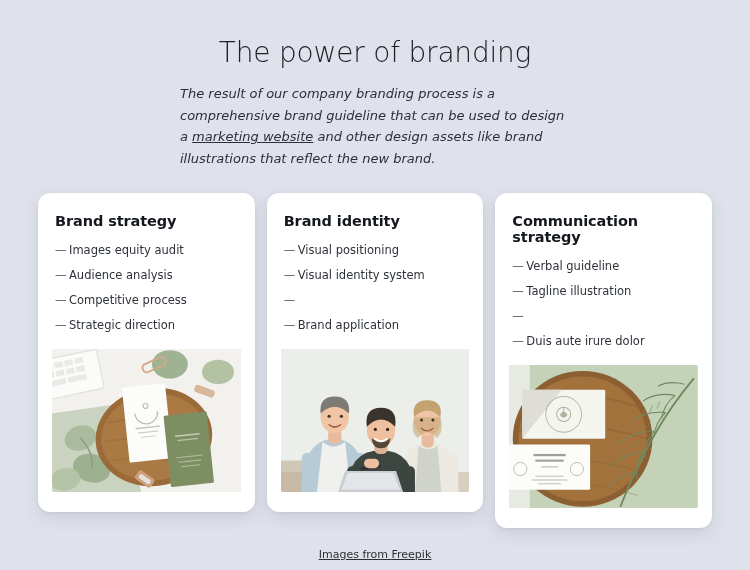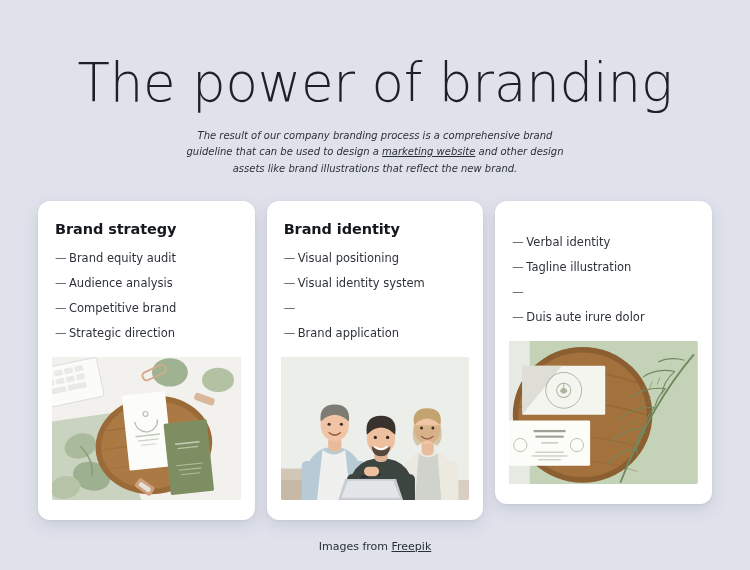--- a/index.html
+++ b/index.html
@@ -21,35 +21,35 @@
   }
 
   
   .hero {
     padding-top: 38px;
     text-align: center;
   }
   .hero-title {
     font-family: "DejaVu Sans", sans-serif;
     font-weight: 300;
-    font-size: 53px;
+    font-size: 28px;
     line-height: 1.05;
     color: #1d2125;
     letter-spacing: -0.2px;
-    margin: 17px;
+    margin: 0;
   }
   .hero-sub {
     margin: 16px auto 12px;
     width: 390px;
     font-family: "DejaVu Sans", sans-serif;
     font-style: italic;
-    font-size: 10px;
+    font-size: 13px;
     line-height: 1.65;
     color: #2b2f36;
-    text-align: center;
+    text-align: left;
   }
   .hero-sub a {
     color: #2b2f36;
     text-decoration: underline;
   }
 
   
   .cards {
     display: flex;
     gap: 12px;
@@ -106,20 +106,21 @@
   }
   .card-media svg { display: block; width: 100%; height: 100%; }
 
   
   .credit {
     margin-top: 20px;
     text-align: center;
     font-size: 11px;
     color: #2b3036;
     font-family: "DejaVu Sans", sans-serif;
+    text-decoration: underline;
   }
   .credit a {
     color: #2b3036;
     text-decoration: underline;
   }
 </style>
 </head>
 <body>
 
 <div class="page">
@@ -129,29 +130,29 @@
     <p class="hero-sub"><span>The result of our company branding process is a comprehensive brand guideline that can be used to design a </span><a href="#">marketing website</a><span> and other design assets like brand illustrations that reflect the new brand.</span></p>
   </div>
 
   <div class="cards">
 
     <div class="card">
       <h2 class="card-title">Brand strategy</h2>
       <ul class="card-list">
         <li>
             <span class="dash">—</span>
-            <span>Brand equity audit</span>
+            <span>Images equity audit</span>
           </li>
         <li>
             <span class="dash">—</span>
             <span>Audience analysis</span>
           </li>
         <li>
             <span class="dash">—</span>
-            <span>Competitive brand</span>
+            <span>Competitive process</span>
           </li>
         <li>
             <span class="dash">—</span>
             <span>Strategic direction</span>
           </li>
       </ul>
       <div class="card-media">
         <svg viewBox="0 0 200 155" preserveAspectRatio="xMidYMid slice">
           <rect width="200" height="155" fill="#f2f1ee"></rect>
           <path d="M0 70 L70 60 L95 155 L0 155 Z" fill="#c9d3bf"></path>
@@ -278,24 +279,25 @@
           <path d="M60 155 l8 -24 h54 l8 24 z" fill="#c9ccd1"></path>
           <path d="M64 151 l7 -18 h48 l7 18 z" fill="#e3e6e9"></path>
 
           <rect x="84" y="126" width="22" height="3" rx="1.5" fill="#2d3239" transform="rotate(-8 95 127)"></rect>
           <rect x="88" y="118" width="16" height="10" rx="5" fill="#eec0a0"></rect>
         </svg>
       </div>
     </div>
 
     <div class="card">
+      <h2 class="card-title">Communication strategy</h2>
       <ul class="card-list">
         <li>
             <span class="dash">—</span>
-            <span>Verbal identity</span>
+            <span>Verbal guideline</span>
           </li>
         <li>
             <span class="dash">—</span>
             <span>Tagline illustration</span>
           </li>
         <li>
             <span class="dash">—</span>
           </li>
         <li>
             <span class="dash">—</span>

